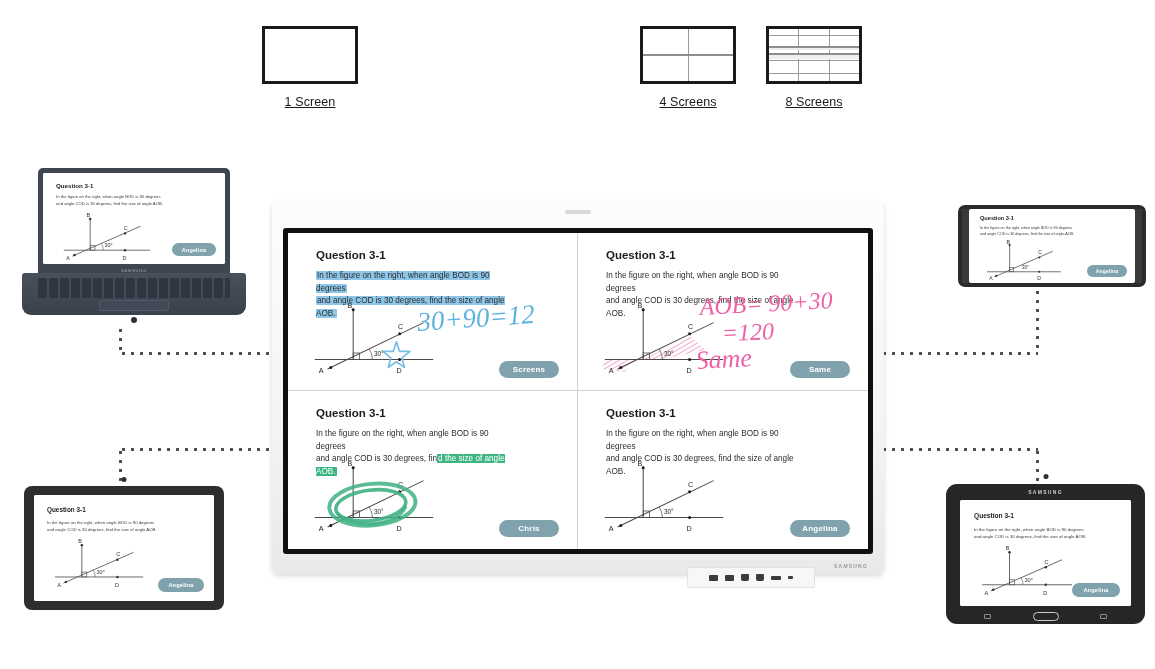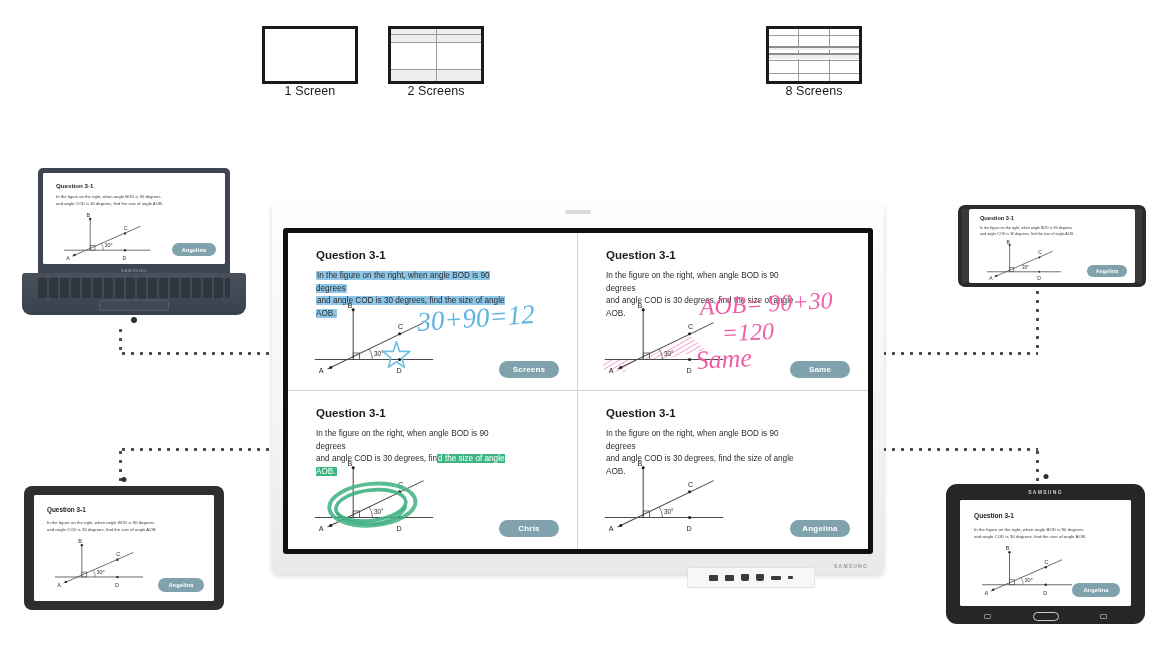--- a/index.html
+++ b/index.html
@@ -26,22 +26,22 @@
     background: #ffffff;
     position: relative; overflow: hidden;
     margin: 0 auto;
   }
   .lb-cell { position: absolute; background: #ffffff; }
   .lb-shade { background: #eeeeee; }
   .lb-line-h { position: absolute; left: 0; right: 0; height: 1px; background: #9a9a9a; }
   .lb-line-v { position: absolute; top: 0; bottom: 0; width: 1px; background: #9a9a9a; }
   .lb-thick-h { position: absolute; left: 0; right: 0; height: 2px; background: #8d8d8d; }
   .layout-label {
-    font-size: 12.5px; color: #1a1a1a;
-    font-weight: 400; letter-spacing: .1px;
+    margin-top: 11px; font-size: 12.5px; color: #1a1a1a;
+    font-weight: 400; letter-spacing: .1px; text-decoration: underline;
   }
 
   
   .dots-h {
     position: absolute; height: 3px;
     background-image: radial-gradient(circle, #4a4a52 1.4px, rgba(0,0,0,0) 1.6px);
     background-size: 9px 3px; background-repeat: repeat-x;
   }
   .dots-v {
     position: absolute; width: 3px;
@@ -171,33 +171,29 @@
 
 <div id="stage">
 
   <div id="layout-row">
 
     <div class="layout-item" style="left:0px;">
       <div class="layout-box"></div>
       <div class="layout-label">1 Screen</div>
     </div>
 
-    <div class="layout-item" style="left:126px;">
+
+
+    <div class="layout-item" style="left:378px;">
       <div class="layout-box">
-        <div class="lb-cell lb-shade" style="left:0;top:0;right:0;height:13px;"></div>
-        <div class="lb-cell lb-shade" style="left:0;bottom:0;right:0;height:11px;"></div>
-        <div class="lb-line-h" style="top:13px;"></div>
-        <div class="lb-line-h" style="top:5px;"></div>
-        <div class="lb-line-h" style="bottom:11px;"></div>
         <div class="lb-line-v" style="left:45px;"></div>
-      </div>
-      <div class="layout-label">2 Screens</div>
-    </div>
-
-
+        <div class="lb-thick-h" style="top:25px;"></div>
+      </div>
+      <div class="layout-label">4 Screens</div>
+    </div>
 
     <div class="layout-item" style="left:504px;">
       <div class="layout-box">
         <div class="lb-line-v" style="left:29px;"></div>
         <div class="lb-line-v" style="left:60px;"></div>
         <div class="lb-line-h" style="top:6px;"></div>
         <div class="lb-cell lb-shade" style="left:0;top:17px;right:0;height:4px;"></div>
         <div class="lb-cell lb-shade" style="left:0;top:25px;right:0;height:5px;"></div>
         <div class="lb-thick-h" style="top:17px;"></div>
         <div class="lb-thick-h" style="top:24px;"></div>

